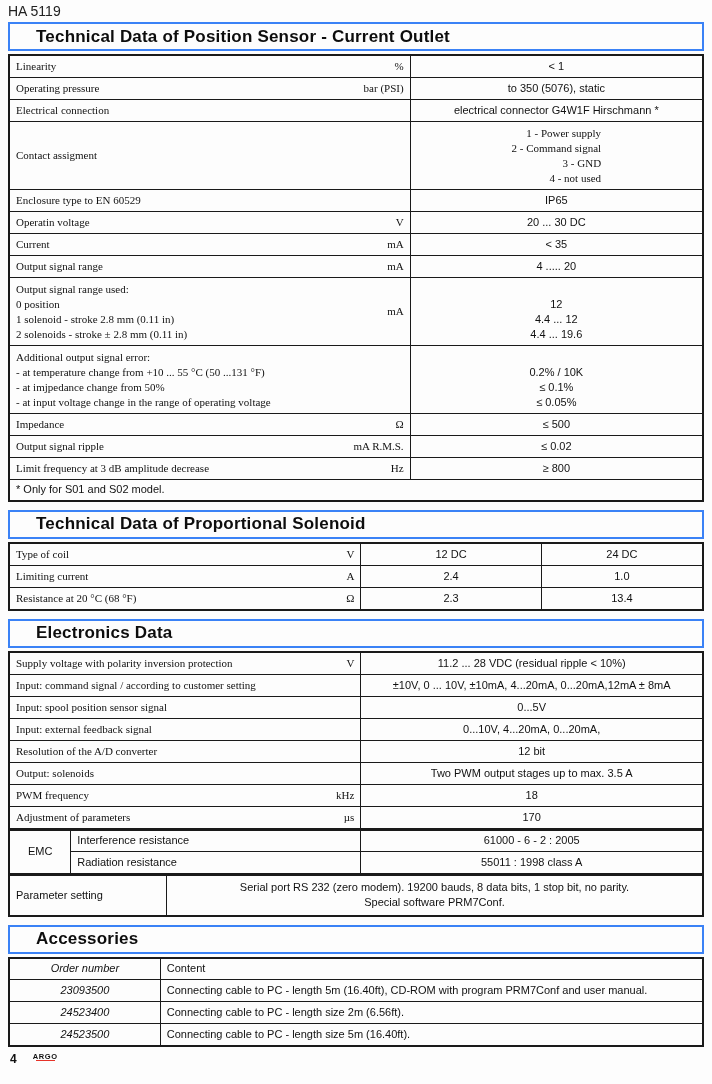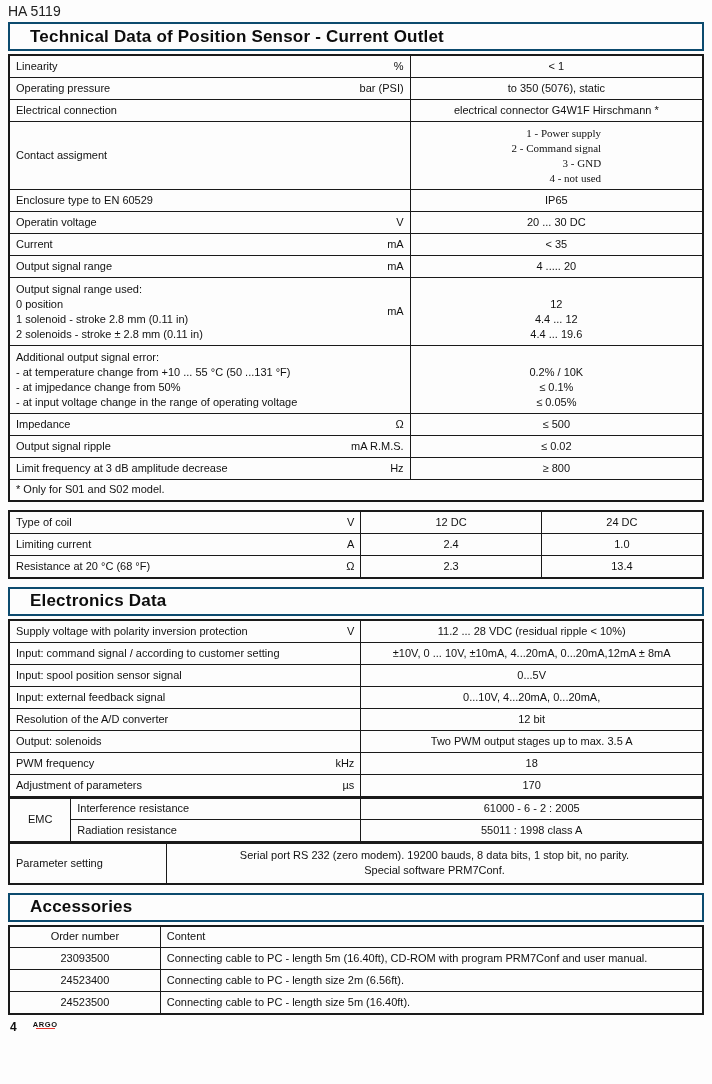--- a/index.html
+++ b/index.html
@@ -12,62 +12,62 @@
     font-size:11px; color:#111;
     padding:3px 8px 0 8px;
     overflow:hidden;
   }
   .doc-code { font-size:14px; color:#222; margin:0 0 3px 0; }
 
   .sec { margin-top:0; }
   .sec + .sec { margin-top:8px; }
 
   .sec-title-box {
-    border:2px solid #0c4a6e;
+    border:2px solid #3b82f6;
     height:29px;
     display:flex; align-items:center;
-    padding-left:20px;
+    padding-left:26px;
     margin-bottom:3px;
   }
   .sec-title { font-size:17px; font-weight:bold; letter-spacing:0.2px; color:#0d0d0d; }
 
   table.t {
     width:100%;
     border-collapse:collapse;
     table-layout:fixed;
   }
   table.t td {
     border:1px solid #1a1a1a;
     padding:2px 6px;
     vertical-align:middle;
     line-height:15px;
   }
   table.t { border:2px solid #1a1a1a; }
   table.t + table.t { margin-top:-1px; }
 
-  td.lu { padding:2px 8px; }
+  td.lu { padding:2px 8px;font-family:Liberation Serif, serif; }
   .lu-in { display:flex; justify-content:space-between; align-items:center; width:100%; min-height:17px; }
   .lbl { white-space:pre-line; text-align:left; }
   .unit { white-space:nowrap; padding-left:6px; text-align:right; }
   td.val { text-align:center; white-space:pre-line; }
   td.r  { height:22px; }
   td.tall { height:68px;margin-left:37px; }
 
   .offset { display:block; padding-top:15px; }
   .left-block { display:inline-block; text-align:right; white-space:pre-line;font-family:Liberation Serif, serif; }
 
   td.footnote { height:21px; padding-left:16px; }
 
   td.emc-cell { text-align:center; }
   td.sub-lbl { padding-left:8px; }
 
   td.param-lbl { height:41px; padding-left:8px; }
   td.param-val { text-align:center; white-space:pre-line; padding-left:12px; line-height:16px; }
 
-  td.acc-order { text-align:center; }
+  td.acc-order { text-align:center;font-style:italic; }
   td.acc-content { text-align:left; padding-left:10px; }
 
   .footer { display:flex; align-items:flex-start; gap:16px; margin:5px 0 0 2px; }
   .page-num { font-weight:bold; font-size:12px; }
   .logo { line-height:7px; margin-top:1px; }
   .logo-row { display:flex; align-items:center; height:8px;flex-direction:column; }
   .logo-txt { font-size:7.5px; font-weight:bold; letter-spacing:0.6px; color:#111; }
   .logo-red  { display:inline-block; width:19px; height:6px; background:#e63329; margin-left:1px; }
 </style>
 </head>
@@ -218,20 +218,23 @@
         <td class="val">≥ 800</td>
       </tr>
       <tr>
         <td class="footnote" colspan="2">*  Only for S01 and S02 model.</td>
       </tr>
     </tbody>
       </table>
   </div>
 
   <div class="sec">
+    <div class="sec-title-box">
+      <span class="sec-title">Technical Data of Proportional Solenoid</span>
+    </div>
     <table class="t">
       <colgroup>
           <col style="width:50.7%">
           <col style="width:26%">
           <col style="width:23.3%">
         </colgroup>
       <tbody>
           <tr>
         <td class="lu r">
               <div class="lu-in">

